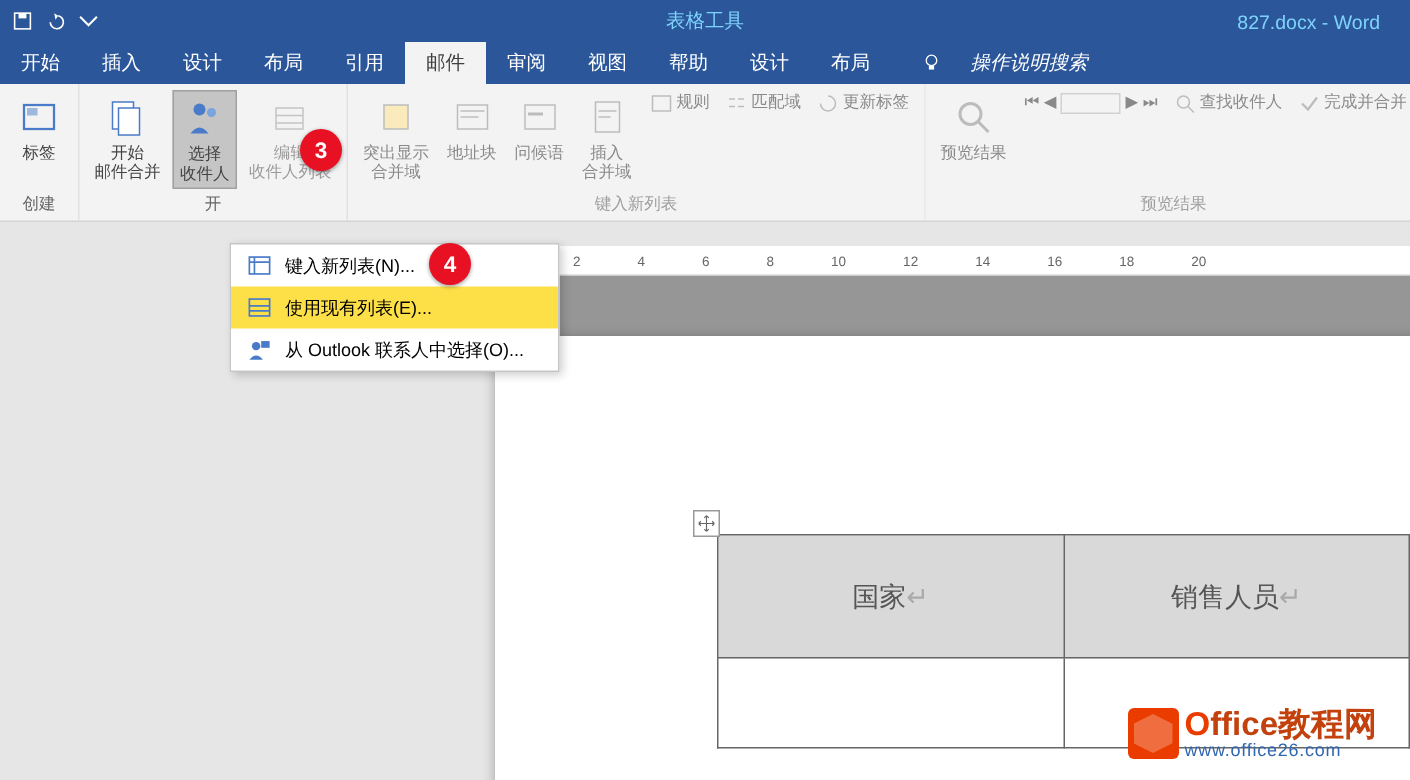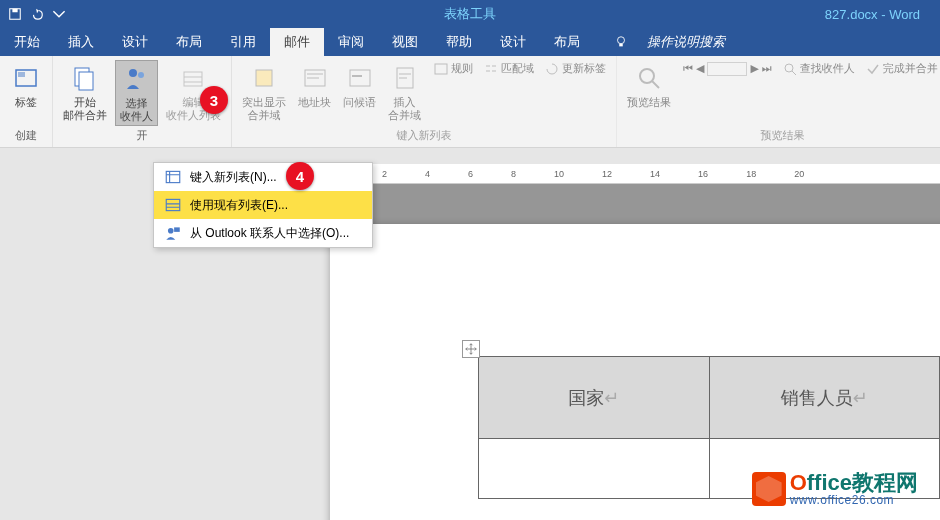--- a/index.html
+++ b/index.html
@@ -56,21 +56,21 @@
 .doc-table td { border: 1.5px solid #666; width: 240px; height: 82px; background: #d9d9d9; font-size: 18px; color: #555; text-align: center; vertical-align: middle; }
 .doc-table tr.body td { background: #fff; height: 60px; }
 
 
 .watermark { position: absolute; right: 22px; bottom: 14px; display: flex; align-items: center; gap: 4px; font-family: Arial, sans-serif; z-index: 50; }
 .watermark .logo { width: 34px; height: 34px; background: #eb3c00; border-radius: 4px; position: relative; }
 .watermark .logo::before { content: ""; position: absolute; inset: 4px; background: #fff; clip-path: polygon(50% 0, 100% 25%, 100% 75%, 50% 100%, 0 75%, 0 25%); opacity: 0.25; }
 .watermark .txt { display: flex; flex-direction: column; line-height: 1; }
 .watermark .txt .line1 { font-size: 22px; font-weight: bold; }
 .watermark .txt .line1 .o { color: #eb3c00; }
-.watermark .txt .line1 .rest { color: #0f766e; }
+.watermark .txt .line1 .rest { color: #c2410c; }
 .watermark .txt .line2 { font-size: 12px; color: #3166b0; letter-spacing: 0.5px; }
 
 svg { display: block; }
 </style>
 </head>
 <body>
 
 <div class="titlebar">
   <div class="qat">
     <span>

